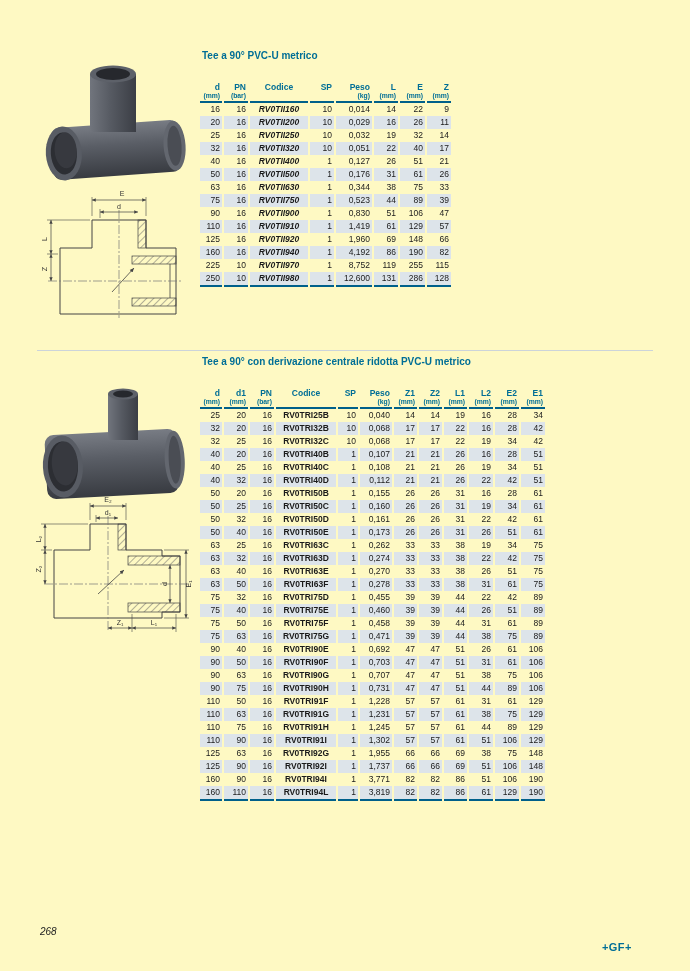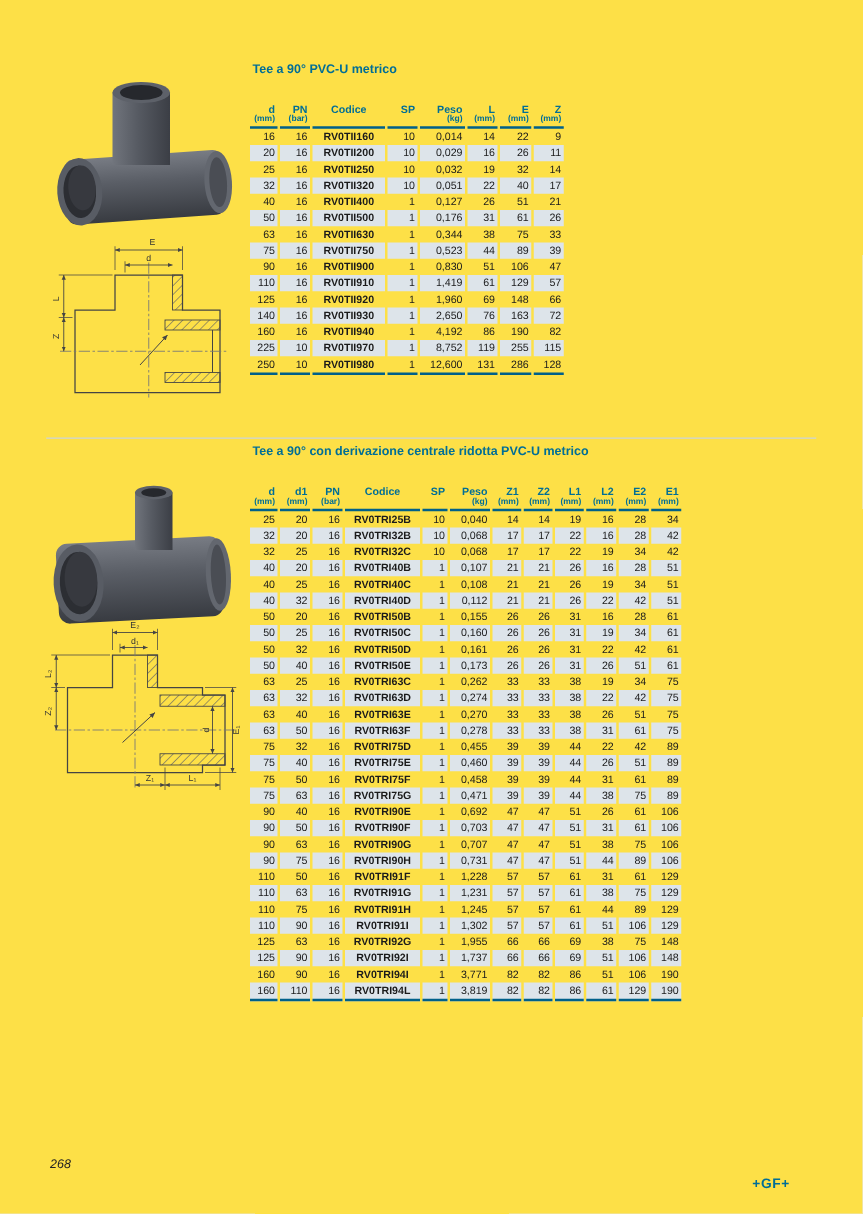--- a/index.html
+++ b/index.html
@@ -1,16 +1,16 @@
 <!DOCTYPE html>
 <html style="--accent: #006e96; --line: #00608a; --row_shade: #dde4ea;"><head>
 <meta charset="utf-8">
 <style>
   html,body{margin:0;padding:0;background:#e8e8e8;}
-  .page{position:relative;width:690px;height:971px;background:#fde047;margin:0 auto;
+  .page{position:relative;width:690px;height:971px;background:#fef9c3;margin:0 auto;
         font-family:"Liberation Sans",sans-serif;overflow:hidden;}
   .section-title{position:absolute;font-size:10px;font-weight:bold;color:var(--accent,#006e96);white-space:nowrap;}
   #title1{left:202px;top:50px;}
   #title2{left:202px;top:356px;}
   .divider{position:absolute;left:37px;top:350px;width:616px;height:1px;background:#ccd4da;}
   .photo{position:absolute;}
   #photo1{left:38px;top:60px;}
   #photo2{left:36px;top:382px;}
   .drawing{position:absolute;}
   #drawing1{left:34px;top:184px;}
@@ -31,21 +31,21 @@
   
   #table1 th:nth-child(1){width:22px}
   #table1 th:nth-child(2){width:24px}
   #table1 th:nth-child(3){width:58px}
   #table1 th:nth-child(4){width:24px}
   #table1 th:nth-child(5){width:36px}
   #table1 th:nth-child(6){width:24px}
   #table1 th:nth-child(7){width:25px}
   #table1 th:nth-child(8){width:24px}
   #table1 th:nth-child(3),#table1 td:nth-child(3){text-align:center;}
-  #table1 tbody td:nth-child(3){font-weight:bold;}
+  #table1 tbody td:nth-child(3){font-weight:bold;font-style:italic;}
 
   
   #table2 th:nth-child(1){width:22px}
   #table2 th:nth-child(2){width:24px}
   #table2 th:nth-child(3){width:24px}
   #table2 th:nth-child(4){width:60px}
   #table2 th:nth-child(5){width:20px}
   #table2 th:nth-child(6){width:32px}
   #table2 th:nth-child(7){width:23px}
   #table2 th:nth-child(8){width:23px}
@@ -262,30 +262,20 @@
           <td>125</td>
           <td>16</td>
           <td>RV0TII920</td>
           <td>1</td>
           <td>1,960</td>
           <td>69</td>
           <td>148</td>
           <td>66</td>
         </tr>
         <tr>
-          <td>140</td>
-          <td>16</td>
-          <td>RV0TII930</td>
-          <td>1</td>
-          <td>2,650</td>
-          <td>76</td>
-          <td>163</td>
-          <td>72</td>
-        </tr>
-        <tr>
           <td>160</td>
           <td>16</td>
           <td>RV0TII940</td>
           <td>1</td>
           <td>4,192</td>
           <td>86</td>
           <td>190</td>
           <td>82</td>
         </tr>
         <tr>

